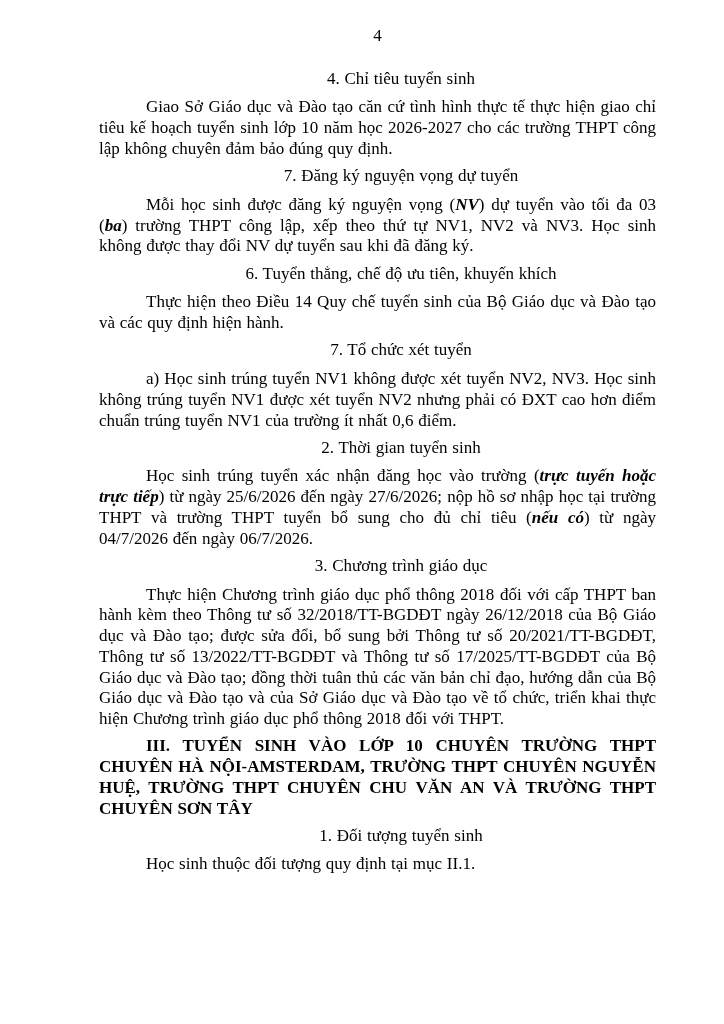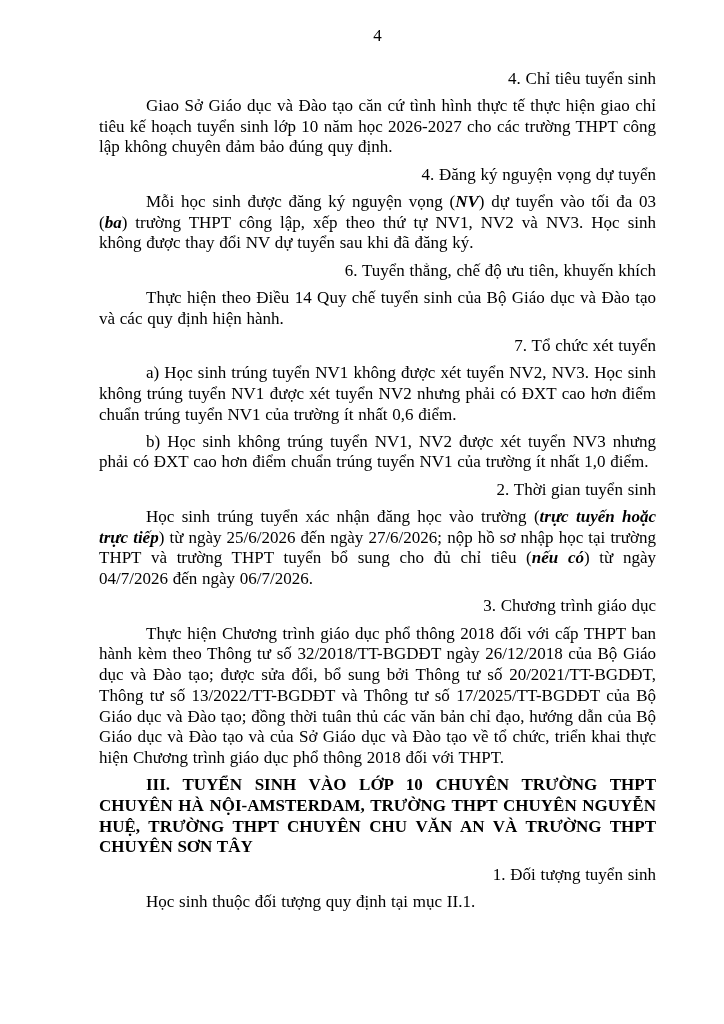--- a/index.html
+++ b/index.html
@@ -25,45 +25,45 @@
     text-align: center;
     margin: 0 0 22px 0;
   }
   .block {
     margin: 6.5px 0 0 0;
     text-indent: 47px;
     word-spacing: 0.5px;
   }
   .block.paragraph {
     text-align: justify;
+    margin-top: 8px;
   }
   .block.heading {
-    text-align: right;
+    text-align: center;
   }
   .block.section-heading {
     font-weight: bold;
     text-align: justify;
   }
   .italic { font-style: italic; font-weight: bold; }
 </style>
 </head>
 <body>
 
 <div class="page">
   <div class="page-number">4</div>
   <div>
       <p class="block heading"><span>4. Chỉ tiêu tuyển sinh</span></p>
       <p class="block paragraph"><span>Giao Sở Giáo dục và Đào tạo căn cứ tình hình thực tế thực hiện giao chỉ tiêu kế hoạch tuyển sinh lớp 10 năm học 2026-2027 cho các trường THPT công lập không chuyên đảm bảo đúng quy định.</span></p>
-      <p class="block heading"><span>4. Đăng ký nguyện vọng dự tuyển</span></p>
+      <p class="block heading"><span>7. Đăng ký nguyện vọng dự tuyển</span></p>
       <p class="block paragraph"><span>Mỗi học sinh được đăng ký nguyện vọng (</span><span class="italic">NV</span><span>) dự tuyển vào tối đa 03 (</span><span class="italic">ba</span><span>) trường THPT công lập, xếp theo thứ tự NV1, NV2 và NV3. Học sinh không được thay đổi NV dự tuyển sau khi đã đăng ký.</span></p>
       <p class="block heading"><span>6. Tuyển thẳng, chế độ ưu tiên, khuyến khích</span></p>
       <p class="block paragraph"><span>Thực hiện theo Điều 14 Quy chế tuyển sinh của Bộ Giáo dục và Đào tạo và các quy định hiện hành.</span></p>
       <p class="block heading"><span>7. Tổ chức xét tuyển</span></p>
       <p class="block paragraph"><span>a) Học sinh trúng tuyển NV1 không được xét tuyển NV2, NV3. Học sinh không trúng tuyển NV1 được xét tuyển NV2 nhưng phải có ĐXT cao hơn điểm chuẩn trúng tuyển NV1 của trường ít nhất 0,6 điểm.</span></p>
-      <p class="block paragraph"><span>b) Học sinh không trúng tuyển NV1, NV2 được xét tuyển NV3 nhưng phải có ĐXT cao hơn điểm chuẩn trúng tuyển NV1 của trường ít nhất 1,0 điểm.</span></p>
       <p class="block heading"><span>2. Thời gian tuyển sinh</span></p>
       <p class="block paragraph"><span>Học sinh trúng tuyển xác nhận đăng học vào trường (</span><span class="italic">trực tuyến hoặc trực tiếp</span><span>) từ ngày 25/6/2026 đến ngày 27/6/2026; nộp hồ sơ nhập học tại trường THPT và trường THPT tuyển bổ sung cho đủ chỉ tiêu (</span><span class="italic">nếu có</span><span>) từ ngày 04/7/2026 đến ngày 06/7/2026.</span></p>
       <p class="block heading"><span>3. Chương trình giáo dục</span></p>
       <p class="block paragraph"><span>Thực hiện Chương trình giáo dục phổ thông 2018 đối với cấp THPT ban hành kèm theo Thông tư số 32/2018/TT-BGDĐT ngày 26/12/2018 của Bộ Giáo dục và Đào tạo; được sửa đổi, bổ sung bởi Thông tư số 20/2021/TT-BGDĐT, Thông tư số 13/2022/TT-BGDĐT và Thông tư số 17/2025/TT-BGDĐT của Bộ Giáo dục và Đào tạo; đồng thời tuân thủ các văn bản chỉ đạo, hướng dẫn của Bộ Giáo dục và Đào tạo và của Sở Giáo dục và Đào tạo về tổ chức, triển khai thực hiện Chương trình giáo dục phổ thông 2018 đối với THPT.</span></p>
       <p class="block section-heading"><span>III. TUYỂN SINH VÀO LỚP 10 CHUYÊN TRƯỜNG THPT CHUYÊN HÀ NỘI-AMSTERDAM, TRƯỜNG THPT CHUYÊN NGUYỄN HUỆ, TRƯỜNG THPT CHUYÊN CHU VĂN AN VÀ TRƯỜNG THPT CHUYÊN SƠN TÂY</span></p>
       <p class="block heading"><span>1. Đối tượng tuyển sinh</span></p>
       <p class="block paragraph"><span>Học sinh thuộc đối tượng quy định tại mục II.1.</span></p>
     </div>
 </div>
 

